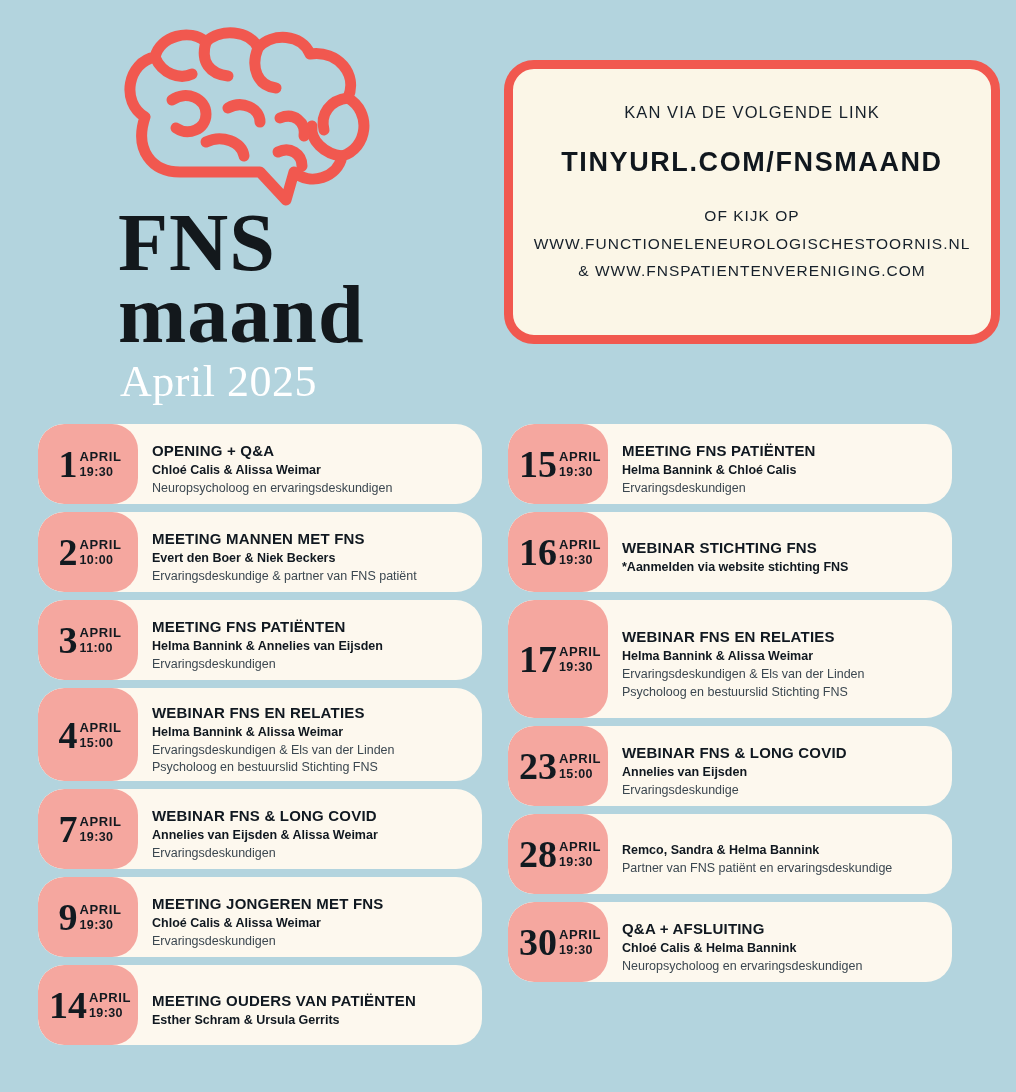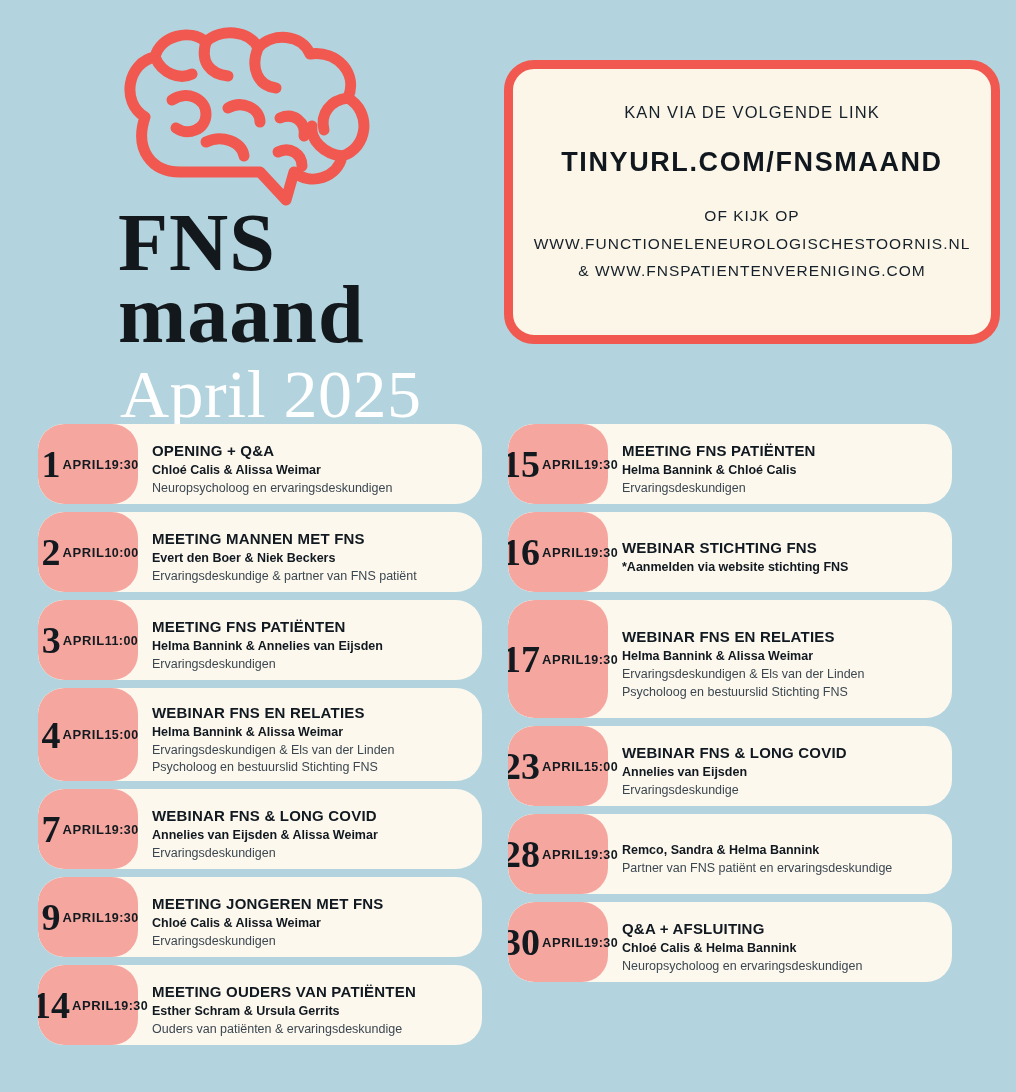--- a/index.html
+++ b/index.html
@@ -40,21 +40,21 @@
     font-size: 82px;
     font-weight: 700;
     color: #13181c;
     line-height: 0.95;
     letter-spacing: 1px;
     margin-left: 18px;
     margin-top: -6px;
   }
   .title-date {
     font-family: "Liberation Serif", serif;
-    font-size: 68px;
+    font-size: 44px;
     color: #ffffff;
     line-height: 1;
     margin-left: 20px;
     margin-top: 6px;
     letter-spacing: 0.5px;
   }
 
   
   .link-panel {
     position: absolute;
@@ -123,20 +123,21 @@
   }
   .day {
     font-family: "Liberation Serif", serif;
     font-size: 38px;
     font-weight: 700;
     color: #121a20;
     line-height: 1;
   }
   .dm {
     display: flex;
+    flex-direction: column;
     justify-content: space-between;
     line-height: 1.15;
     padding-top: 2px;
   }
   .month {
     font-size: 13px;
     font-weight: 700;
     letter-spacing: 0.6px;
     color: #121a20;
     text-transform: uppercase;
@@ -302,21 +303,20 @@
         <div class="date-box">
           <div class="day">14</div>
           <div class="dm">
             <div class="month">APRIL</div>
             <div class="time">19:30</div>
           </div>
         </div>
         <div class="ev-body">
           <div class="ev-title">MEETING OUDERS VAN PATIËNTEN</div>
           <div class="ev-people">Esther Schram &amp; Ursula Gerrits</div>
-          <div class="ev-role">Ouders van patiënten &amp; ervaringsdeskundige</div>
         </div>
       </div>
     </div>
   <div class="col right" id="col-right">
       <div class="event">
         <div class="date-box">
           <div class="day">15</div>
           <div class="dm">
             <div class="month">APRIL</div>
             <div class="time">19:30</div>

